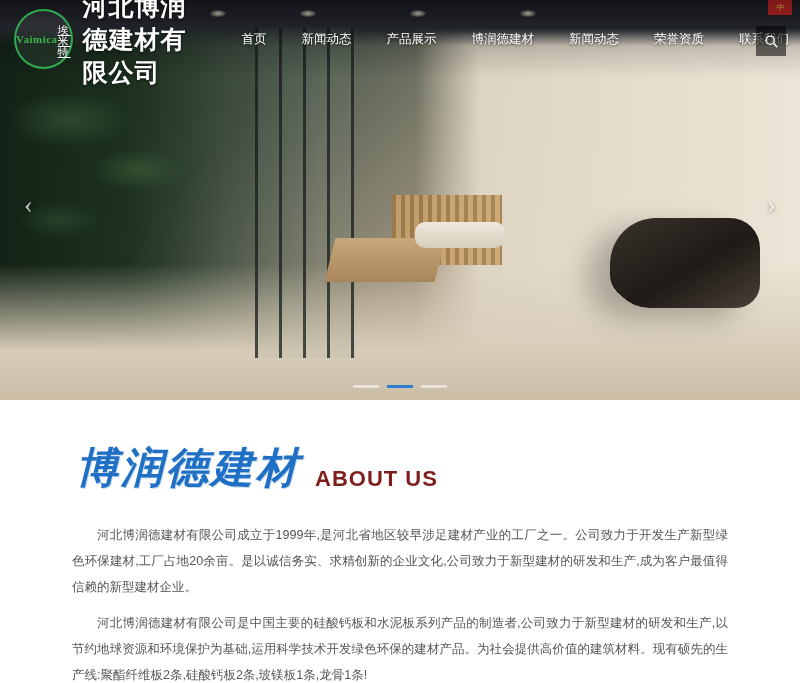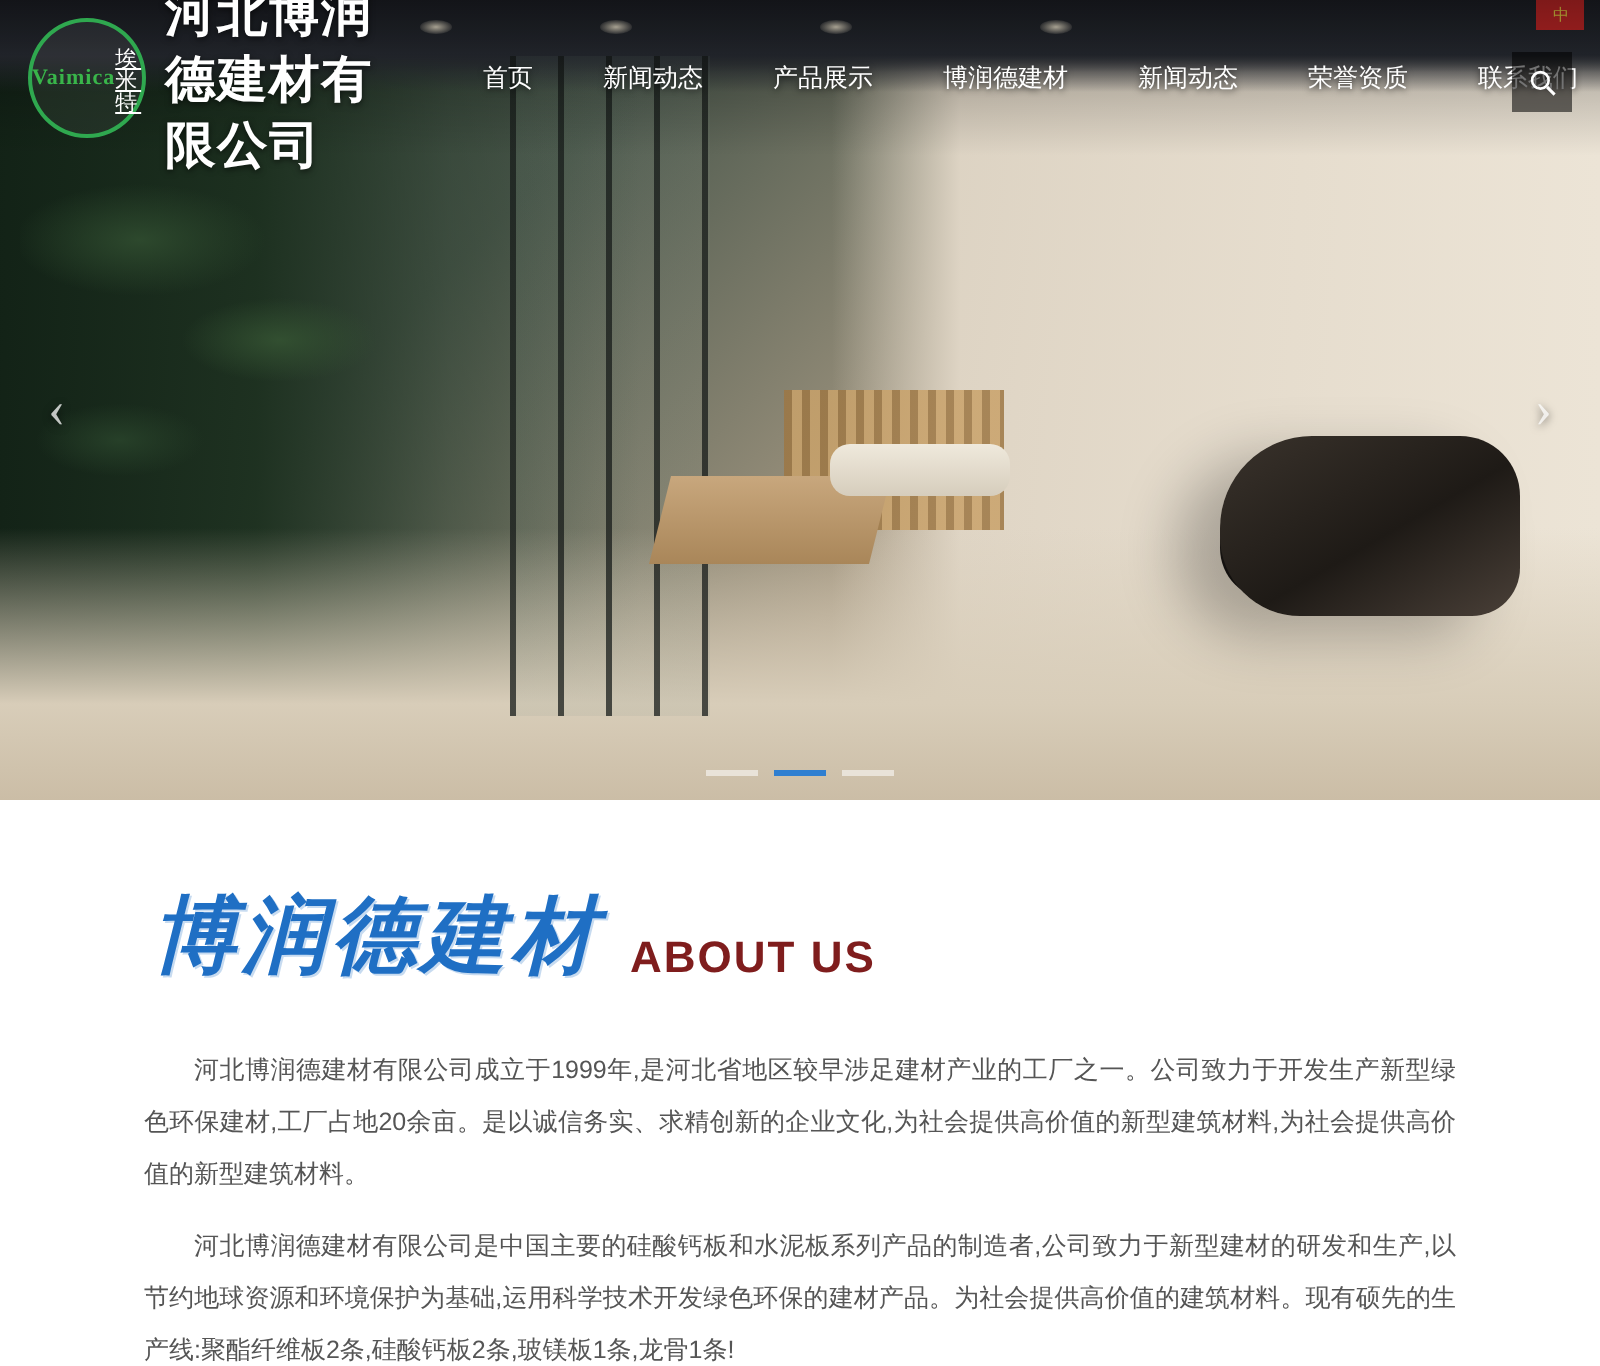--- a/index.html
+++ b/index.html
@@ -243,17 +243,17 @@
     <div class="dot"></div>
   </div>
 </div>
 
 <div class="about">
   <div class="about-head">
     <div class="about-cn">博润德建材</div>
     <div class="about-en">ABOUT US</div>
   </div>
   <div class="about-body">
-    <p>河北博润德建材有限公司成立于1999年,是河北省地区较早涉足建材产业的工厂之一。公司致力于开发生产新型绿色环保建材,工厂占地20余亩。是以诚信务实、求精创新的企业文化,为社会提供高价值的新型建筑材料,为社会提供高价值的新型建筑材料。</p>
+    <p>河北博润德建材有限公司成立于1999年,是河北省地区较早涉足建材产业的工厂之一。公司致力于开发生产新型绿色环保建材,工厂占地20余亩。是以诚信务实、求精创新的企业文化,公司致力于新型建材的研发和生产,成为客户最值得信赖的新型建材企业。</p>
     <p>河北博润德建材有限公司是中国主要的硅酸钙板和水泥板系列产品的制造者,公司致力于新型建材的研发和生产,以节约地球资源和环境保护为基础,运用科学技术开发绿色环保的建材产品。为社会提供高价值的建筑材料。现有硕先的生产线:聚酯纤维板2条,硅酸钙板2条,玻镁板1条,龙骨1条!</p>
 
   </div>
 </div>
 
 </body></html>

